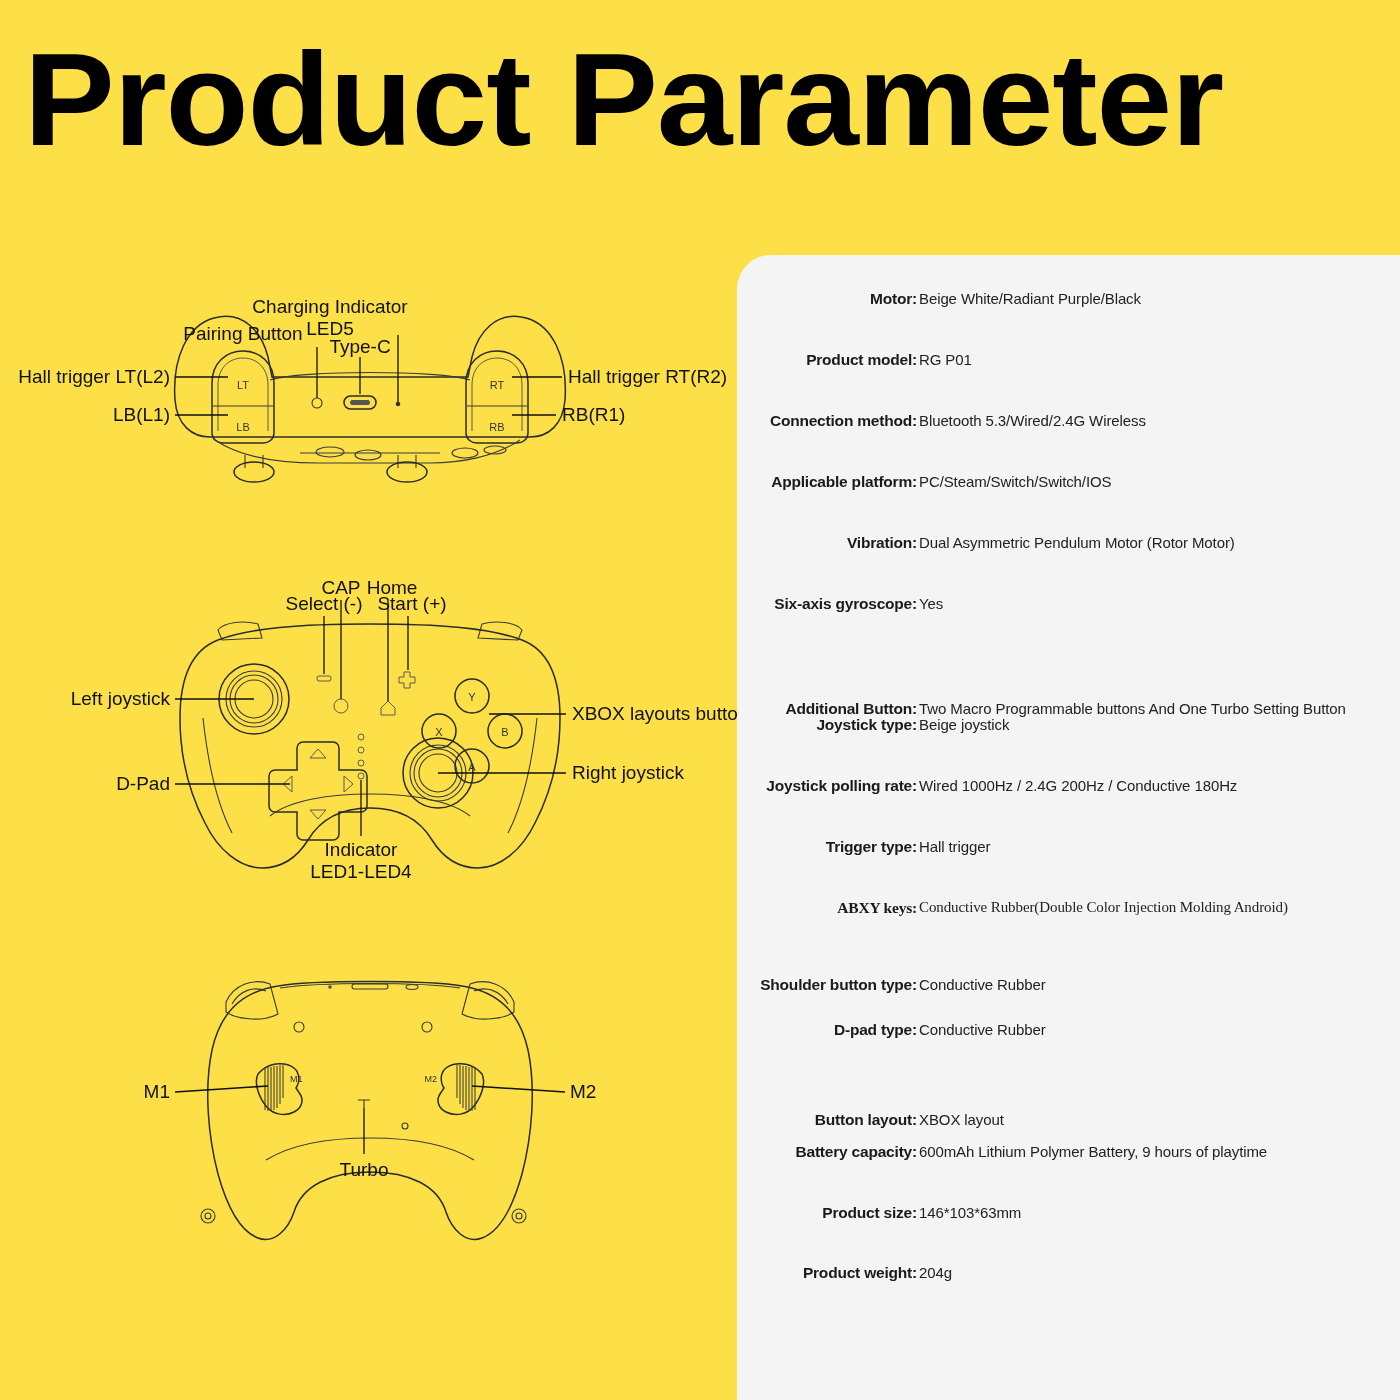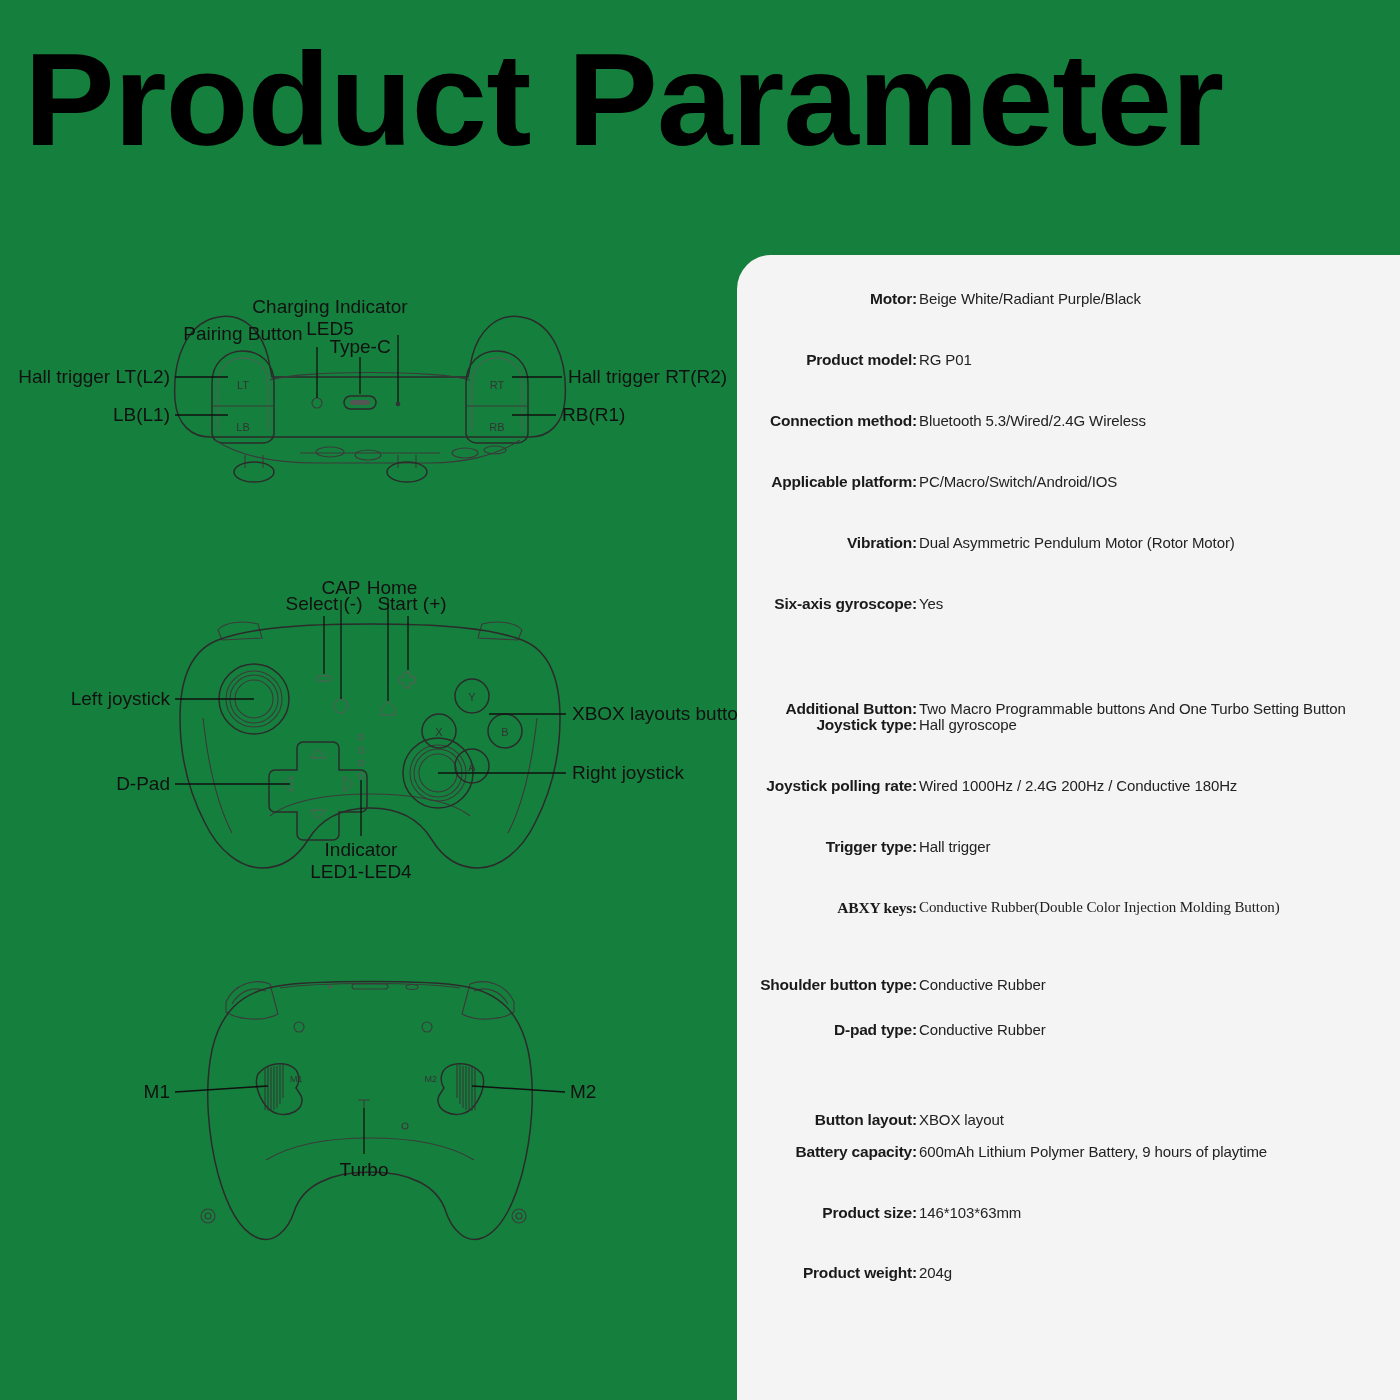--- a/index.html
+++ b/index.html
@@ -2,21 +2,21 @@
 <html><head>
 <meta charset="utf-8">
 <style>
   * { box-sizing: border-box; margin: 0; padding: 0; }
   html, body {
     width: 1400px; height: 1400px;
     background: #ffffff;
     font-family: "Liberation Sans", sans-serif;
     overflow: hidden;
   }
-  #page { position: relative; width: 1400px; height: 1400px; background: #15803d; }
+  #page { position: relative; width: 1400px; height: 1400px; background: #fde047; }
 
   
   #page-title {
     position: absolute;
     left: 24px; top: 34px;
     width: 1352px;
     font-size: 132px;
     font-weight: 700;
     line-height: 1.0;
     letter-spacing: -1px;
@@ -351,49 +351,49 @@
         <div class="spec-row" style="top: 95.9px;">
           <span class="spec-label">Product model:</span>
           <span class="spec-value">RG P01</span>
         </div>
         <div class="spec-row" style="top: 156.8px;">
           <span class="spec-label">Connection method:</span>
           <span class="spec-value">Bluetooth 5.3/Wired/2.4G Wireless</span>
         </div>
         <div class="spec-row" style="top: 217.7px;">
           <span class="spec-label">Applicable platform:</span>
-          <span class="spec-value">PC/Macro/Switch/Android/IOS</span>
+          <span class="spec-value">PC/Steam/Switch/Switch/IOS</span>
         </div>
         <div class="spec-row" style="top: 278.6px;">
           <span class="spec-label">Vibration:</span>
           <span class="spec-value">Dual Asymmetric Pendulum Motor (Rotor Motor)</span>
         </div>
         <div class="spec-row" style="top: 339.5px;">
           <span class="spec-label">Six-axis gyroscope:</span>
           <span class="spec-value">Yes</span>
         </div>
         <div class="spec-row" style="top: 400.4px; margin-top: 45px;">
           <span class="spec-label">Additional Button:</span>
           <span class="spec-value">Two Macro Programmable buttons And One Turbo Setting Button</span>
         </div>
         <div class="spec-row" style="top: 461.3px;">
           <span class="spec-label">Joystick type:</span>
-          <span class="spec-value">Hall gyroscope</span>
+          <span class="spec-value">Beige joystick</span>
         </div>
         <div class="spec-row" style="top: 522.2px;">
           <span class="spec-label">Joystick polling rate:</span>
           <span class="spec-value">Wired 1000Hz / 2.4G 200Hz / Conductive 180Hz</span>
         </div>
         <div class="spec-row" style="top: 583.1px;">
           <span class="spec-label">Trigger type:</span>
           <span class="spec-value">Hall trigger</span>
         </div>
         <div class="spec-row" style="top: 644px; font-family: Liberation Serif, serif;">
           <span class="spec-label">ABXY keys:</span>
-          <span class="spec-value">Conductive Rubber(Double Color Injection Molding Button)</span>
+          <span class="spec-value">Conductive Rubber(Double Color Injection Molding Android)</span>
         </div>
         <div class="spec-row" style="top: 721px; text-align: right;">
           <span class="spec-label">Shoulder button type:</span>
           <span class="spec-value">Conductive Rubber</span>
         </div>
         <div class="spec-row" style="top: 765.8px;">
           <span class="spec-label">D-pad type:</span>
           <span class="spec-value">Conductive Rubber</span>
         </div>
         <div class="spec-row" style="top: 856px;">

